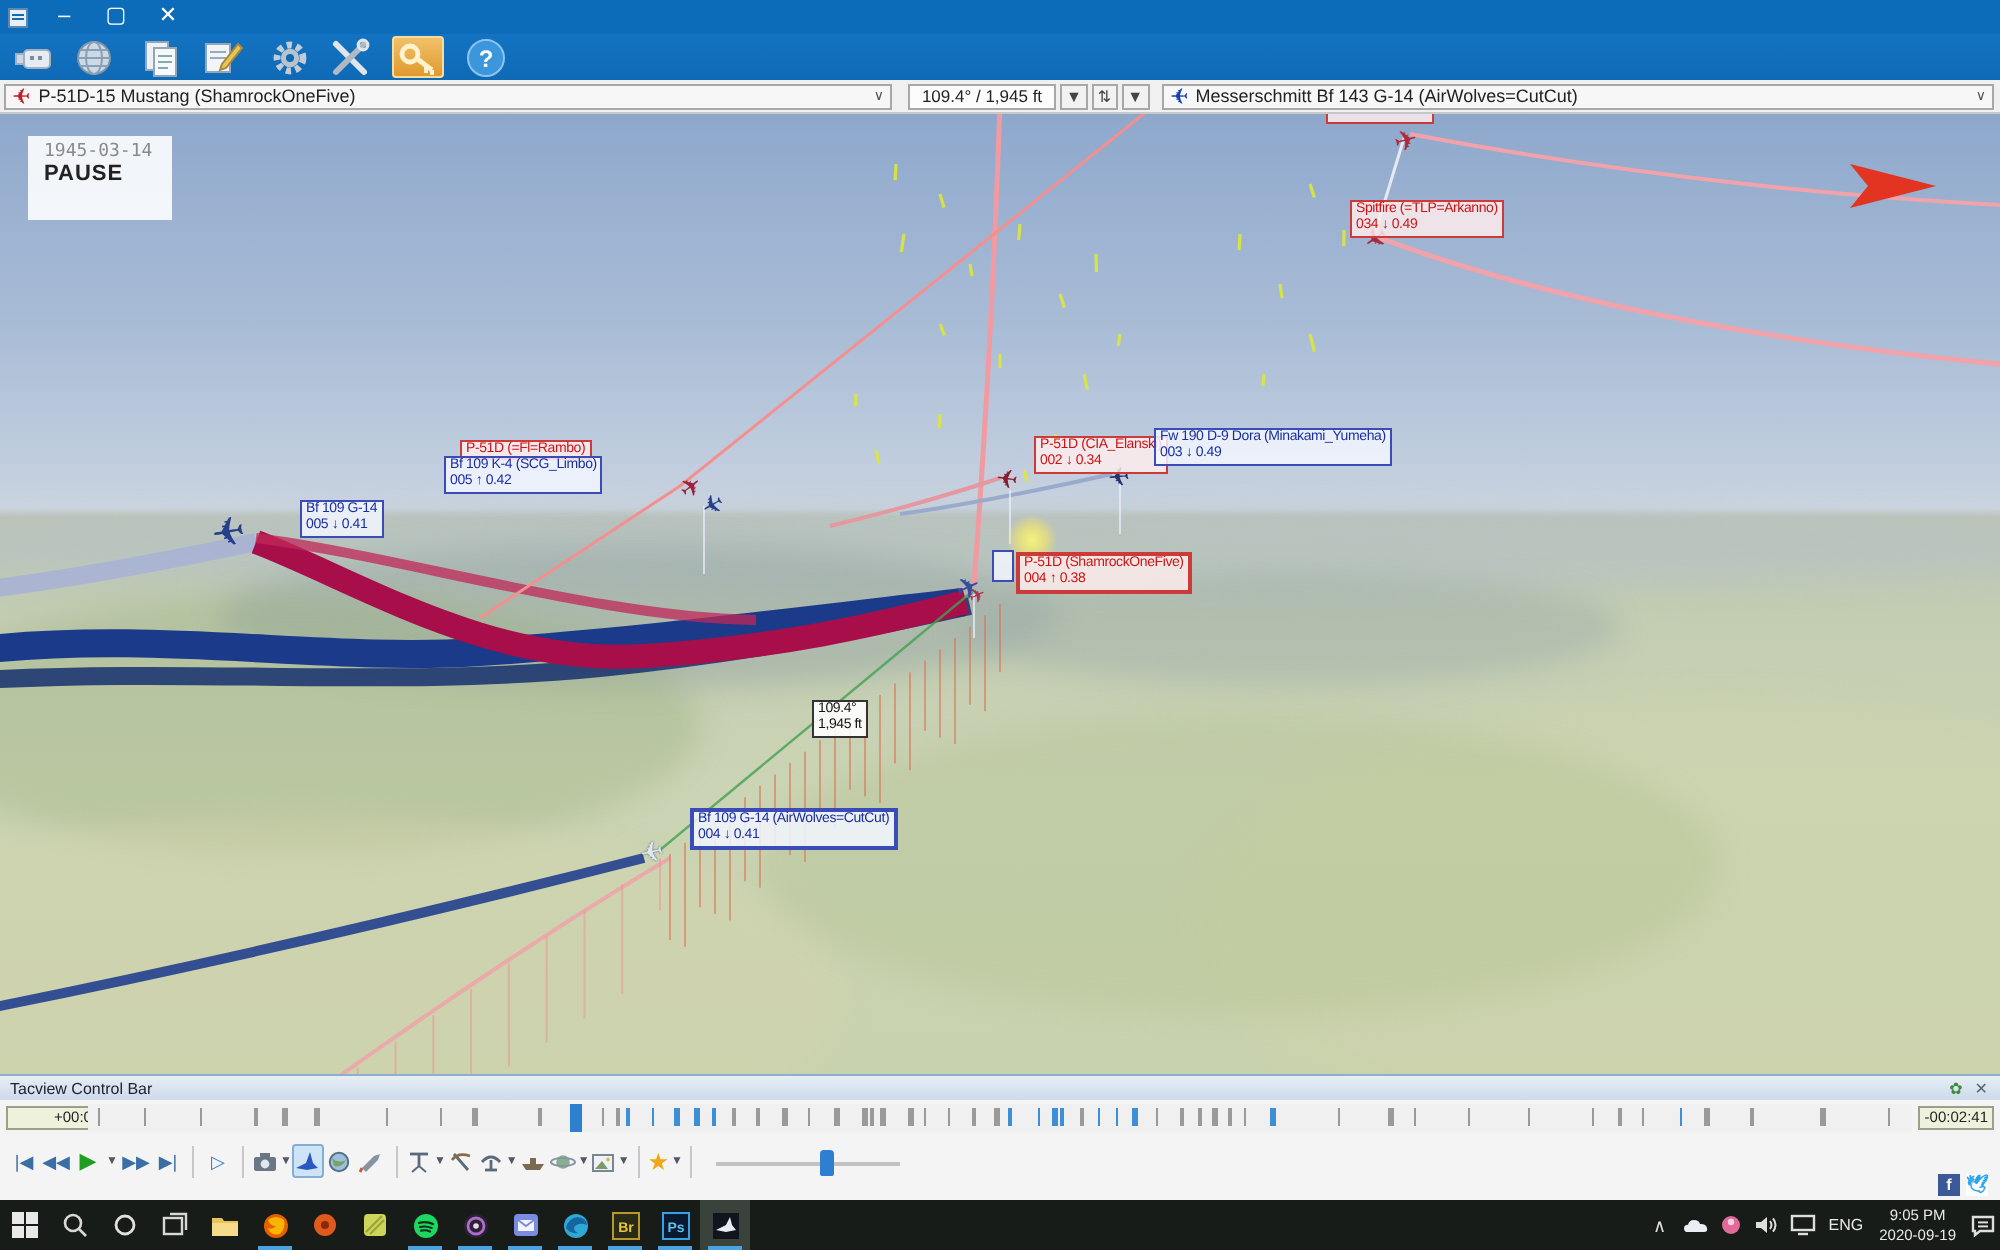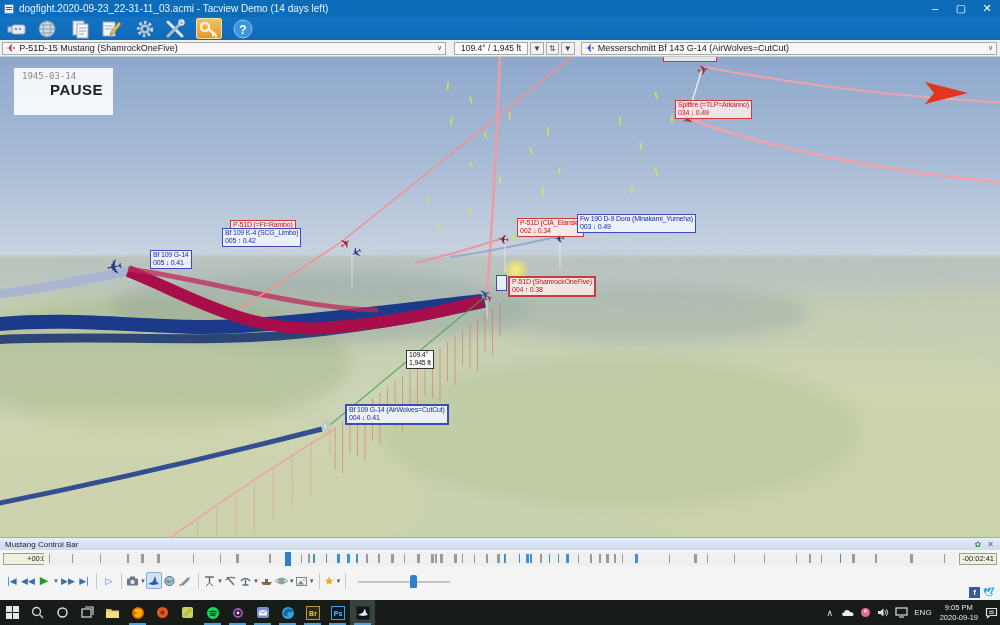--- a/index.html
+++ b/index.html
@@ -39,21 +39,21 @@
   .burst { position:absolute; z-index:2; width:26px; height:26px; border-radius:50%; background:radial-gradient(circle, rgba(250,245,120,.95) 0%, rgba(245,230,100,.6) 40%, rgba(245,230,100,0) 70%); }
   .plane { position:absolute; z-index:3; font-size:14px; line-height:1; }
   .lbl { position:absolute; z-index:4; font-size:7px; line-height:1.2; white-space:nowrap; padding:0 2px; letter-spacing:-0.2px; }
   .lbl.red  { color:#cc1414; background:rgba(255,238,238,.82); border:1px solid #cc3a3a; }
   .lbl.blue { color:#1a2ea4; background:rgba(242,246,255,.85); border:1px solid #3b4cb8; }
   .lbl.black{ color:#111; background:rgba(255,255,255,.9); border:1px solid #333; }
   .lbl.selected { border-width:2px; }
   .clockbox { position:absolute; z-index:5; left:14px; top:11px; background:rgba(255,255,255,.88); padding:3px 10px 17px 8px; }
   .clockbox .cdate { color:#8a8a8a; font-size:9px; font-family:"DejaVu Sans Mono", monospace; }
   .clockbox .ctime { color:#111; font-size:25px; font-family:"DejaVu Sans Mono", monospace; letter-spacing:1px; }
-  .clockbox .cstate{ color:#222; font-size:15px; font-weight:bold; letter-spacing:.5px;margin-left:28px; }
+  .clockbox .cstate{ color:#222; font-size:11px; font-weight:bold; letter-spacing:.5px; }
 
   
   .playbar { position:absolute; left:0; top:537px; width:1000px; height:63px; background:#f4f4f4; border-top:1px solid #8fb0cc; }
   .pb-header { height:12px; background:linear-gradient(#e7eef6,#ccdaea); font-size:8px; color:#223; padding-left:5px; display:flex; align-items:center; }
   .pb-header .sp { flex:1; }
   .pb-hicon { font-size:8px; margin-right:6px; color:#567; }
   .pb-timeline { position:relative; height:19px; }
   .time-tag { position:absolute; top:3px; height:12px; background:#eef2dc; border:1px solid #9aa08a; font-size:7.5px; line-height:10px; padding:0 2px; color:#222; }
   .track { position:absolute; left:44px; top:2px; width:912px; height:14px; background:#f0f0f0; }
   .track .tick { position:absolute; top:2px; height:9px; }
@@ -84,21 +84,20 @@
 
   .ic { display:block; }
 </style>
 </head>
 <body>
 
 <div id="app">
 
   <div class="titlebar">
     <span class="appicon"></span>
-    <span class="title-text">dogfight.2020-09-23_22-31-11_03.acmi - Tacview Demo (14 days left)</span>
     <span class="winbtn">–</span>
     <span class="winbtn">▢</span>
     <span class="winbtn">✕</span>
   </div>
 
   <div class="toolbar">
     <span class="tbtn">
       <svg class="ic" width="22" height="20" viewBox="0 0 22 20">
           <rect x="6" y="6" width="13" height="9" rx="2" fill="#e7ecf2" stroke="#9eb0c2"></rect>
           <rect x="2" y="8" width="4" height="5" fill="#cfd8e2" stroke="#9eb0c2"></rect>
@@ -324,21 +323,21 @@
     </div>
 
     <div class="clockbox">
       <div class="cdate">1945-03-14</div>
       <div class="cstate">PAUSE</div>
     </div>
   </div>
 
   <div class="playbar">
     <div class="pb-header">
-      <span>Mustang Control Bar</span>
+      <span>Tacview Control Bar</span>
       <span class="sp"></span>
       <span class="pb-hicon" style="color:#3c8a3c;">✿</span>
       <span class="pb-hicon">✕</span>
     </div>
     <div class="pb-timeline">
       <span class="time-tag" style="left:3px;padding-left:23px;">+00:00:59</span>
       <div class="track" id="track">
         <div class="marker" style="left:241px;"></div>
       <div class="tick" style="left: 4.56px; width: 1.5px; background: rgb(154, 154, 154);"></div>
           <div class="tick" style="left: 27.8661px; width: 1.5px; background: rgb(154, 154, 154);"></div>

